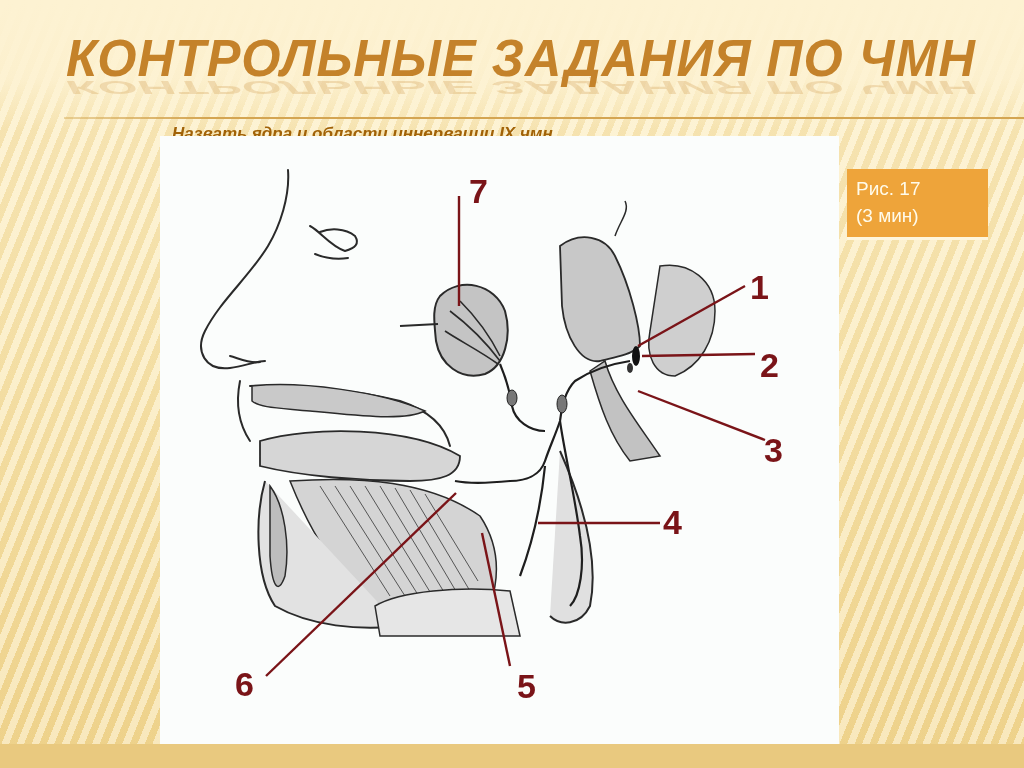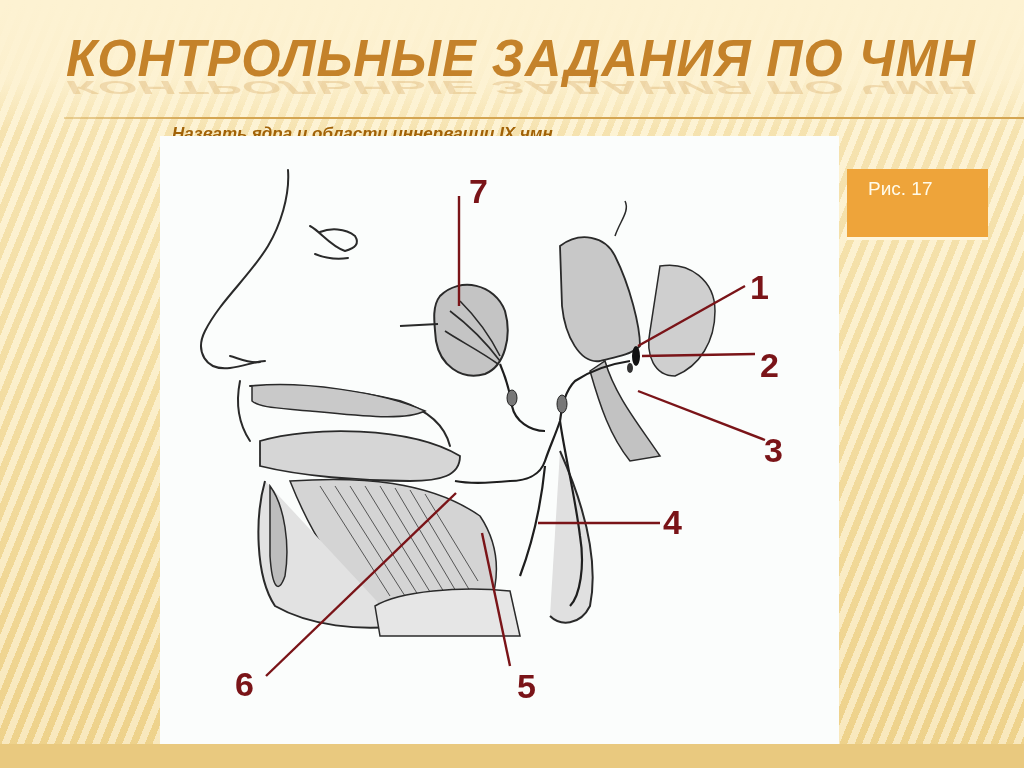--- a/index.html
+++ b/index.html
@@ -59,21 +59,21 @@
   .badge {
     position:absolute; left:847px; top:169px; width:141px; height:71px;
     background:#eea43a;
     border-bottom:3px solid #fff6dc;
     box-sizing:border-box;
     padding:6px 0 0 9px;
     color:#fffbea;
     font-family:"Liberation Sans", sans-serif;
     font-size:19px; line-height:27px;
   }
-  .badge div { white-space:nowrap;margin-left:12px; }
+  .badge div { white-space:nowrap; }
   .lbl {
     position:absolute; font-family:"Liberation Sans", sans-serif;
     font-weight:bold; font-size:34px; color:#7a1418; line-height:1;
   }
 </style>
 </head>
 <body>
 
 <div class="bg-stripes"></div>
 <div class="bg-top-fade"></div>
@@ -163,13 +163,14 @@
   <div class="lbl" style="left:590px; top:134px;">1</div>
   <div class="lbl" style="left:600px; top:212px;">2</div>
   <div class="lbl" style="left:604px; top:297px;">3</div>
   <div class="lbl" style="left:503px; top:369px;">4</div>
   <div class="lbl" style="left:357px; top:533px;">5</div>
   <div class="lbl" style="left:75px; top:531px;">6</div>
 </div>
 
 <div class="badge">
   <div>Рис. 17</div>
+  <div>(3 мин)</div>
 </div>
 
 </body></html>

